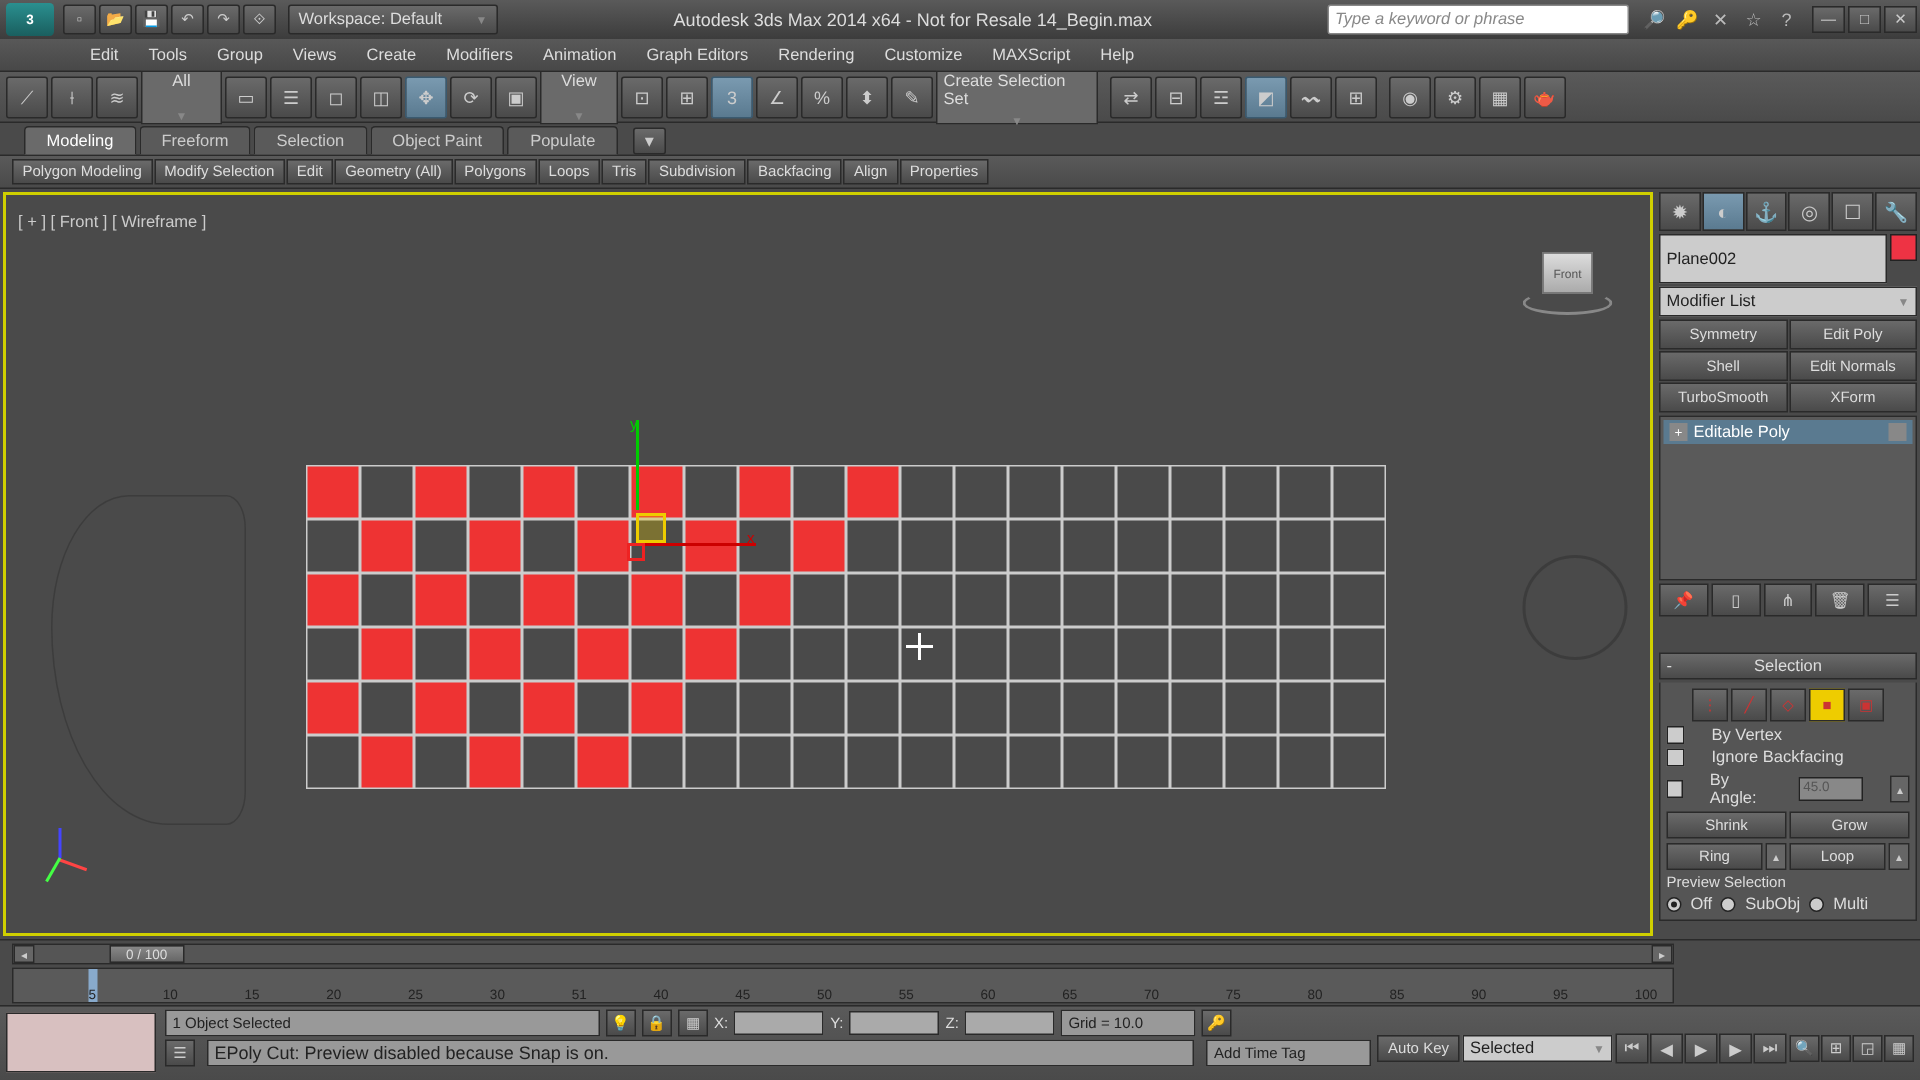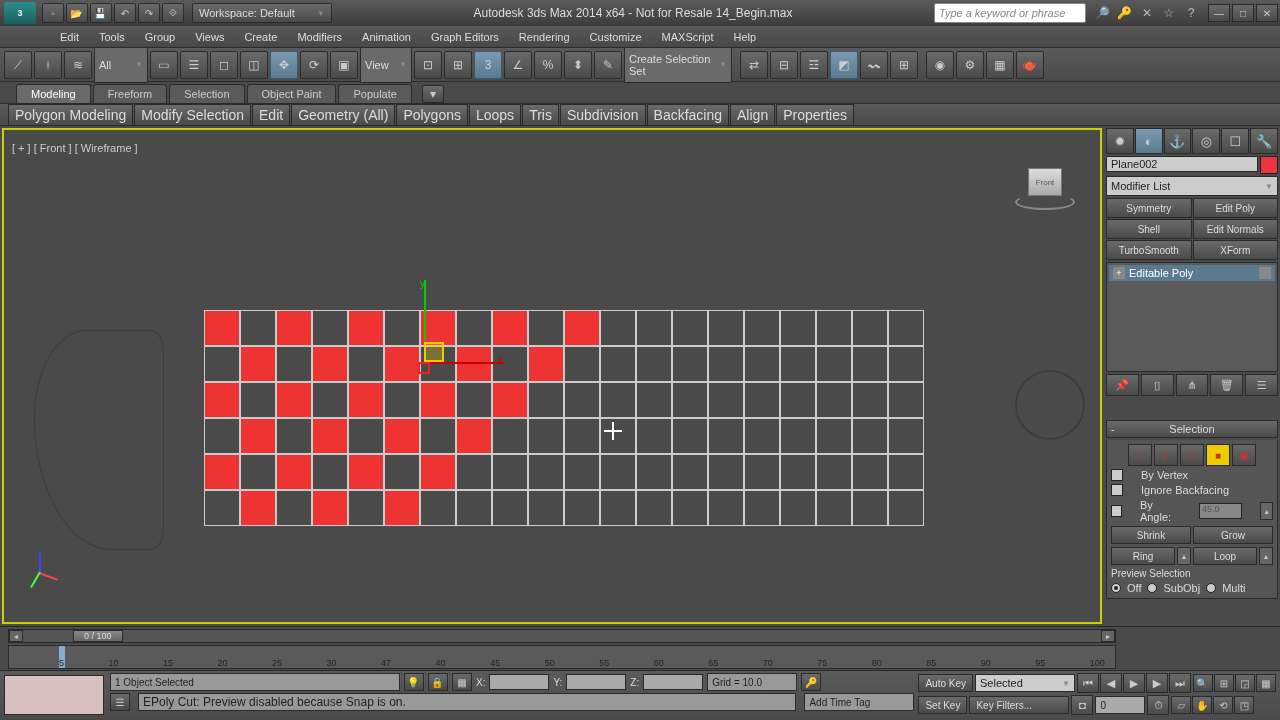--- a/index.html
+++ b/index.html
@@ -5,45 +5,45 @@
 * { margin: 0; padding: 0; box-sizing: border-box; font-family: "Segoe UI", Tahoma, sans-serif; font-size: 11px; user-select: none; }
 body { width: 1280px; height: 720px; background: #4a4a4a; overflow: hidden; position: relative; }
 
 
 .titlebar { height: 26px; background: linear-gradient(#5a5a5a,#3c3c3c); display: flex; align-items: center; padding-left: 4px; }
 .app-logo { width: 32px; height: 22px; background: linear-gradient(#2a8f8f,#1a5f5f); border-radius: 3px; margin-right: 6px; display:flex;align-items:center;justify-content:center;color:#fff;font-size:9px;font-weight:bold; }
 .qat { display: flex; gap: 2px; }
 .qat-btn { width: 22px; height: 20px; background: linear-gradient(#6a6a6a,#4a4a4a); border: 1px solid #2a2a2a; border-radius: 2px; display:flex;align-items:center;justify-content:center;color:#ccc;font-size:10px; }
 .ws-dd { margin-left: 8px; height: 20px; width: 140px; background: linear-gradient(#6a6a6a,#4a4a4a); border: 1px solid #2a2a2a; border-radius: 2px; display:flex;align-items:center;padding:0 6px;color:#ddd;justify-content:space-between; }
 .title-text { flex: 1; text-align: center; color: #ddd; font-size: 12px; }
-.search-box { width: 152px; height: 20px; background: #fff; border: 1px solid #888; border-radius: 2px; padding: 0 4px; color: #888; font-style: italic; display:flex;align-items:center; }
+.search-box { width: 201px; height: 20px; background: #fff; border: 1px solid #888; border-radius: 2px; padding: 0 4px; color: #888; font-style: italic; display:flex;align-items:center; }
 .title-icons { display: flex; gap: 4px; margin: 0 8px; }
 .title-icon { width: 18px; height: 18px; color: #bbb; display:flex;align-items:center;justify-content:center;font-size:12px; }
 .win-controls { display: flex; gap: 2px; margin-right: 2px; }
 .win-btn { width: 22px; height: 18px; background: linear-gradient(#6a6a6a,#4a4a4a); border: 1px solid #2a2a2a; color: #ccc; display:flex;align-items:center;justify-content:center;font-size:10px; }
 
 
 .menubar { height: 22px; background: linear-gradient(#585858,#484848); display: flex; align-items: center; padding-left: 50px; border-bottom: 1px solid #2a2a2a; }
 .menu-item { padding: 3px 10px; color: #ddd; }
 
 
 .maintb { height: 34px; background: linear-gradient(#5a5a5a,#4a4a4a); display: flex; align-items: center; padding: 0 4px; gap: 2px; border-bottom: 1px solid #2a2a2a; }
 .tb-btn { width: 28px; height: 28px; background: linear-gradient(#6a6a6a,#4a4a4a); border: 1px solid #2a2a2a; border-radius: 2px; display:flex;align-items:center;justify-content:center;color:#ccc;font-size:12px; }
 .tb-btn.active { background: linear-gradient(#7a9ab0,#5a7a90); border-color:#3a5a70; }
-.tb-dd { height: 36px; background: #6a6a6a; border: 1px solid #2a2a2a; color: #ddd; padding: 0 4px; display:flex;align-items:center;justify-content:space-between;gap:4px; }
+.tb-dd { height: 36px; background: #6a6a6a; border: 1px solid #2a2a2a; color: #ddd; padding: 0 4px; display:flex;align-items:center;justify-content:space-between;gap:4px;flex-direction:column; }
 .tb-sep { width: 4px; }
 
 
 .ribbon-tabs { height: 22px; background: #4a4a4a; display: flex; align-items: flex-end; padding-left: 16px; gap: 2px; border-bottom: 1px solid #2a2a2a; }
 .rtab { padding: 3px 14px; background: #5a5a5a; color: #ccc; border: 1px solid #2a2a2a; border-bottom: none; border-radius: 3px 3px 0 0; }
 .rtab.active { background: #6a6a6a; color: #fff; }
 
 
 .ribbon-sub { height: 22px; background: linear-gradient(#5a5a5a,#4a4a4a); display: flex; align-items: center; padding-left: 8px; gap: 1px; border-bottom: 1px solid #2a2a2a; }
-.rsub { padding: 2px 6px; background: linear-gradient(#6a6a6a,#4a4a4a); border: 1px solid #2a2a2a; color: #ddd; font-size: 14px; }
+.rsub { padding: 2px 6px; background: linear-gradient(#6a6a6a,#4a4a4a); border: 1px solid #2a2a2a; color: #ddd; font-size: 10px; }
 
 
 .vp-container { position: absolute; top: 126px; left: 0; right: 0; bottom: 94px; background: #4a4a4a; display: flex; }
 .viewport { flex: 1; background: #4a4a4a; border: 2px solid #d0d000; position: relative; margin: 2px; overflow:hidden; }
 .vp-label { position: absolute; top: 12px; left: 8px; color: #ccc; font-size: 11px; }
 .viewcube { position: absolute; top: 30px; right: 20px; width: 70px; height: 50px; }
 .vc-face { position:absolute; top:8px; left:18px; width:34px; height:28px; background: linear-gradient(#ddd,#aaa); border:1px solid #777; display:flex;align-items:center;justify-content:center;font-size:8px;color:#555; }
 .vc-ring { position:absolute; bottom:0; left:5px; width:60px; height:16px; border:2px solid #888; border-radius: 50%; border-top-color:transparent; }
 
 
@@ -71,21 +71,21 @@
 .cursor::before,.cursor::after { content:""; position:absolute; background:#fff; }
 .cursor::before { left:8px; top:0; width:2px; height:18px; }
 .cursor::after { top:8px; left:0; height:2px; width:18px; }
 
 
 .cmd-panel { width: 176px; background: #4a4a4a; display: flex; flex-direction: column; padding: 2px; gap: 2px; }
 .cmd-tabs { display: flex; gap: 1px; }
 .cmd-tab { flex:1; height: 26px; background: linear-gradient(#6a6a6a,#4a4a4a); border: 1px solid #2a2a2a; display:flex;align-items:center;justify-content:center;color:#ccc;font-size:13px; }
 .cmd-tab.active { background: linear-gradient(#7a9ab0,#5a7a90); }
 .name-row { display:flex; gap:2px; }
-.name-field { flex:1; height:16px; background:#ccc; border:1px solid #2a2a2a; padding:0 4px; display:flex;align-items:center;color:#222; }
+.name-field { flex:1; height:33px; background:#ccc; border:1px solid #2a2a2a; padding:0 4px; display:flex;align-items:center;color:#222; }
 .color-sw { width:18px; height:18px; background:#ee3344; border:1px solid #222; }
 .mod-dd { height:20px; background:#ccc; border:1px solid #2a2a2a; padding:0 4px; display:flex;align-items:center;justify-content:space-between;color:#222; }
 .mod-btns { display:grid; grid-template-columns:1fr 1fr; gap:1px; }
 .mod-btn { height:20px; background:linear-gradient(#6a6a6a,#4a4a4a); border:1px solid #2a2a2a; color:#ddd; display:flex;align-items:center;justify-content:center;font-size:10px; }
 .mod-stack { height:110px; background:#5a5a5a; border:1px solid #2a2a2a; padding:2px; }
 .stack-item { background:#5a7a90; color:#fff; padding:2px 4px; display:flex;align-items:center;gap:4px;font-size:10px; }
 .stack-item .plus { background:#888; width:12px; height:12px; display:inline-flex;align-items:center;justify-content:center;font-size:9px; }
 .stack-tb { display:flex; gap:2px; height:22px; }
 .stack-tb-btn { flex:1; background:linear-gradient(#6a6a6a,#4a4a4a); border:1px solid #2a2a2a; display:flex;align-items:center;justify-content:center;color:#ccc;font-size:11px; }
 .rollout-hdr { height:18px; background:linear-gradient(#6a6a6a,#4a4a4a); border:1px solid #2a2a2a; color:#ddd; display:flex;align-items:center;justify-content:center;font-size:10px; position:relative; }
@@ -123,21 +123,21 @@
 .sb-mid { flex:1; display:flex; flex-direction:column; gap:2px; padding:2px 0; }
 .sb-row1 { display:flex; align-items:center; gap:4px; }
 .sb-field { height:18px; background:#999; border:1px solid #2a2a2a; padding:0 4px; color:#222; display:flex;align-items:center;font-size:10px; }
 .sb-icon { width:20px; height:18px; background:linear-gradient(#6a6a6a,#4a4a4a); border:1px solid #2a2a2a; display:flex;align-items:center;justify-content:center;color:#ccc;font-size:10px; }
 .coord-lbl { color:#ddd; font-size:10px; }
 .coord-in { width:60px; height:16px; background:#aaa; border:1px solid #2a2a2a; }
 .sb-row2 { display:flex; align-items:center; gap:8px; }
 .prompt { flex:1; height:18px; background:#999; border:1px solid #2a2a2a; padding:0 4px; color:#222; display:flex;align-items:center;font-size:12px; }
 
 .sb-right { display:flex; flex-direction:column; gap:2px; padding:2px 4px; }
-.anim-row { display:flex; gap:2px; align-items:center; }
+.anim-row { display:flex; gap:2px; align-items:center;margin-top:16px; }
 .anim-btn { height:18px; padding:0 6px; background:linear-gradient(#6a6a6a,#4a4a4a); border:1px solid #2a2a2a; color:#ddd; display:flex;align-items:center;font-size:10px; }
 .anim-dd { width:100px; height:18px; background:#ccc; border:1px solid #2a2a2a; padding:0 4px; display:flex;align-items:center;justify-content:space-between;color:#222;font-size:10px; }
 .play-row { display:flex; gap:1px; }
 .play-btn { width:22px; height:20px; background:linear-gradient(#6a6a6a,#4a4a4a); border:1px solid #2a2a2a; color:#ccc; display:flex;align-items:center;justify-content:center;font-size:11px; }
 .frame-in { width:50px; height:18px; background:#aaa; border:1px solid #2a2a2a; color:#222; padding:0 4px;display:flex;align-items:center;font-size:10px; }
 .nav-btns { display:grid; grid-template-columns:repeat(4,20px); gap:1px; }
 .nav-btn { width:20px; height:18px; background:linear-gradient(#6a6a6a,#4a4a4a); border:1px solid #2a2a2a; color:#ccc; display:flex;align-items:center;justify-content:center;font-size:10px; }
 
 .chev { font-size:8px; color:#888; }
 </style>
@@ -512,21 +512,21 @@
   </div>
   <div class="time-ruler">
     <div class="ruler-thumb"></div>
     <div class="ruler-ticks" id="ruler-ticks">
         <span class="tick">5</span>
         <span class="tick">10</span>
         <span class="tick">15</span>
         <span class="tick">20</span>
         <span class="tick">25</span>
         <span class="tick">30</span>
-        <span class="tick">47</span>
+        <span class="tick">51</span>
         <span class="tick">40</span>
         <span class="tick">45</span>
         <span class="tick">50</span>
         <span class="tick">55</span>
         <span class="tick">60</span>
         <span class="tick">65</span>
         <span class="tick">70</span>
         <span class="tick">75</span>
         <span class="tick">80</span>
         <span class="tick">85</span>

